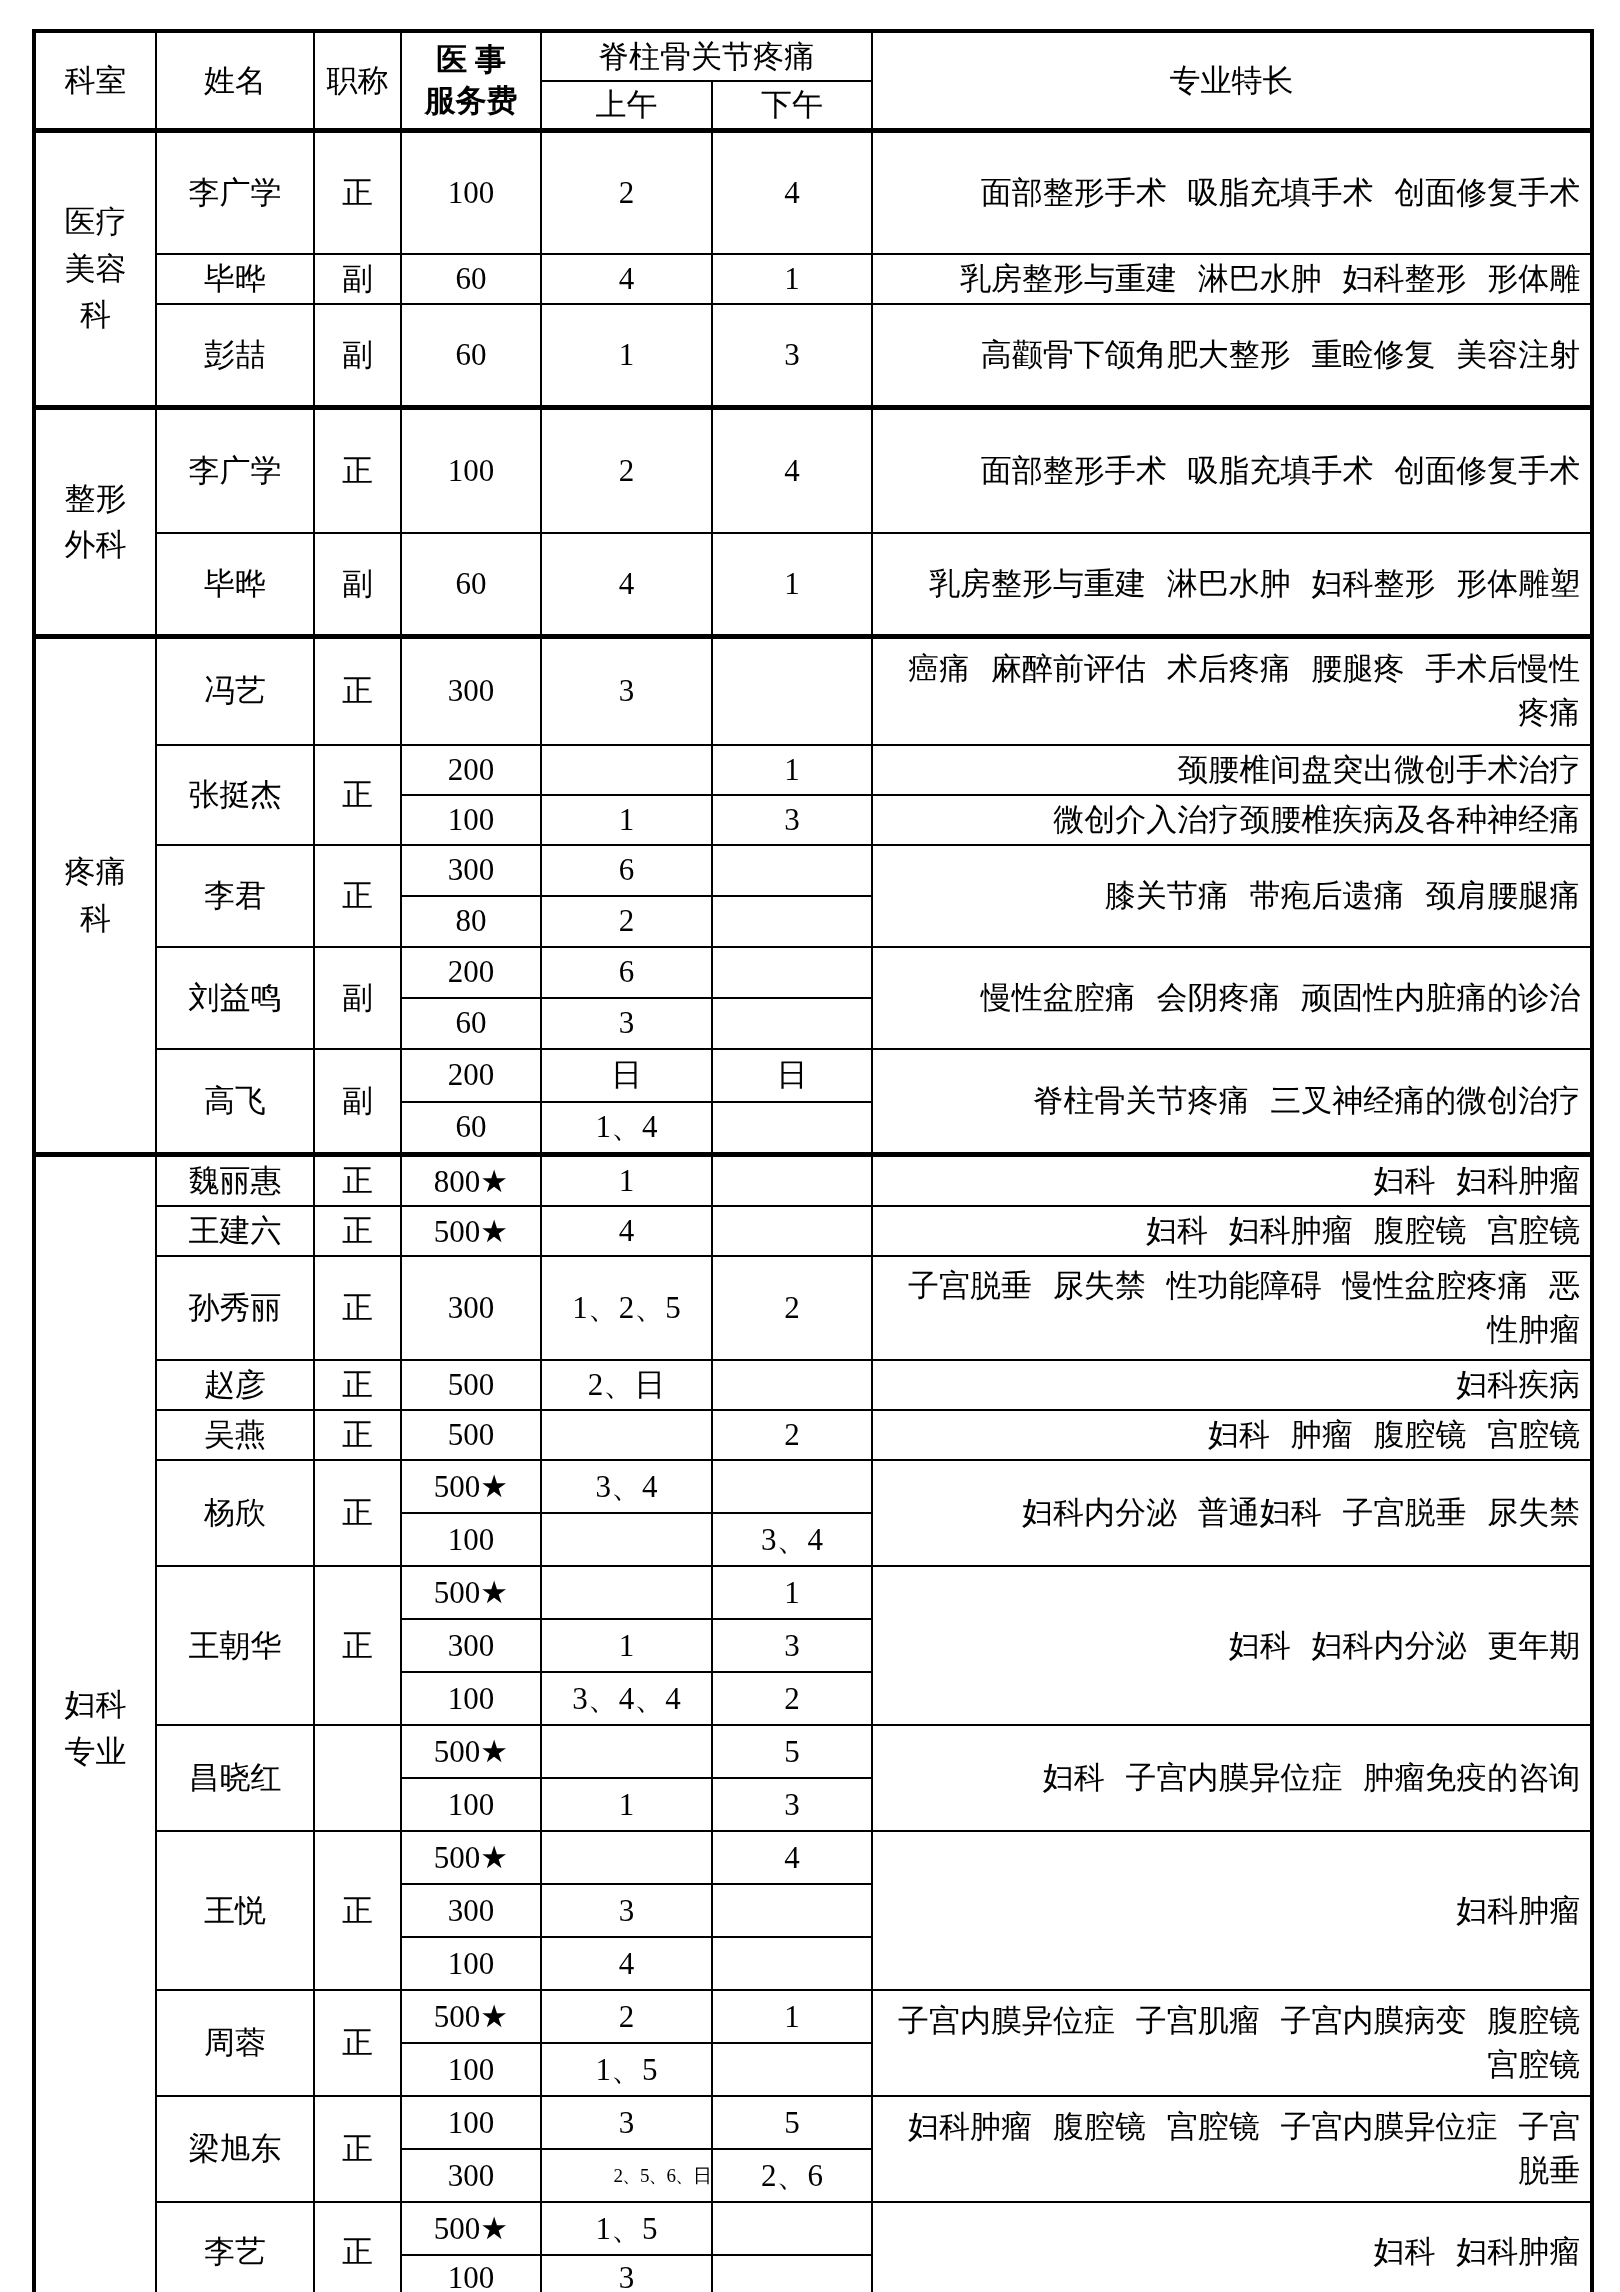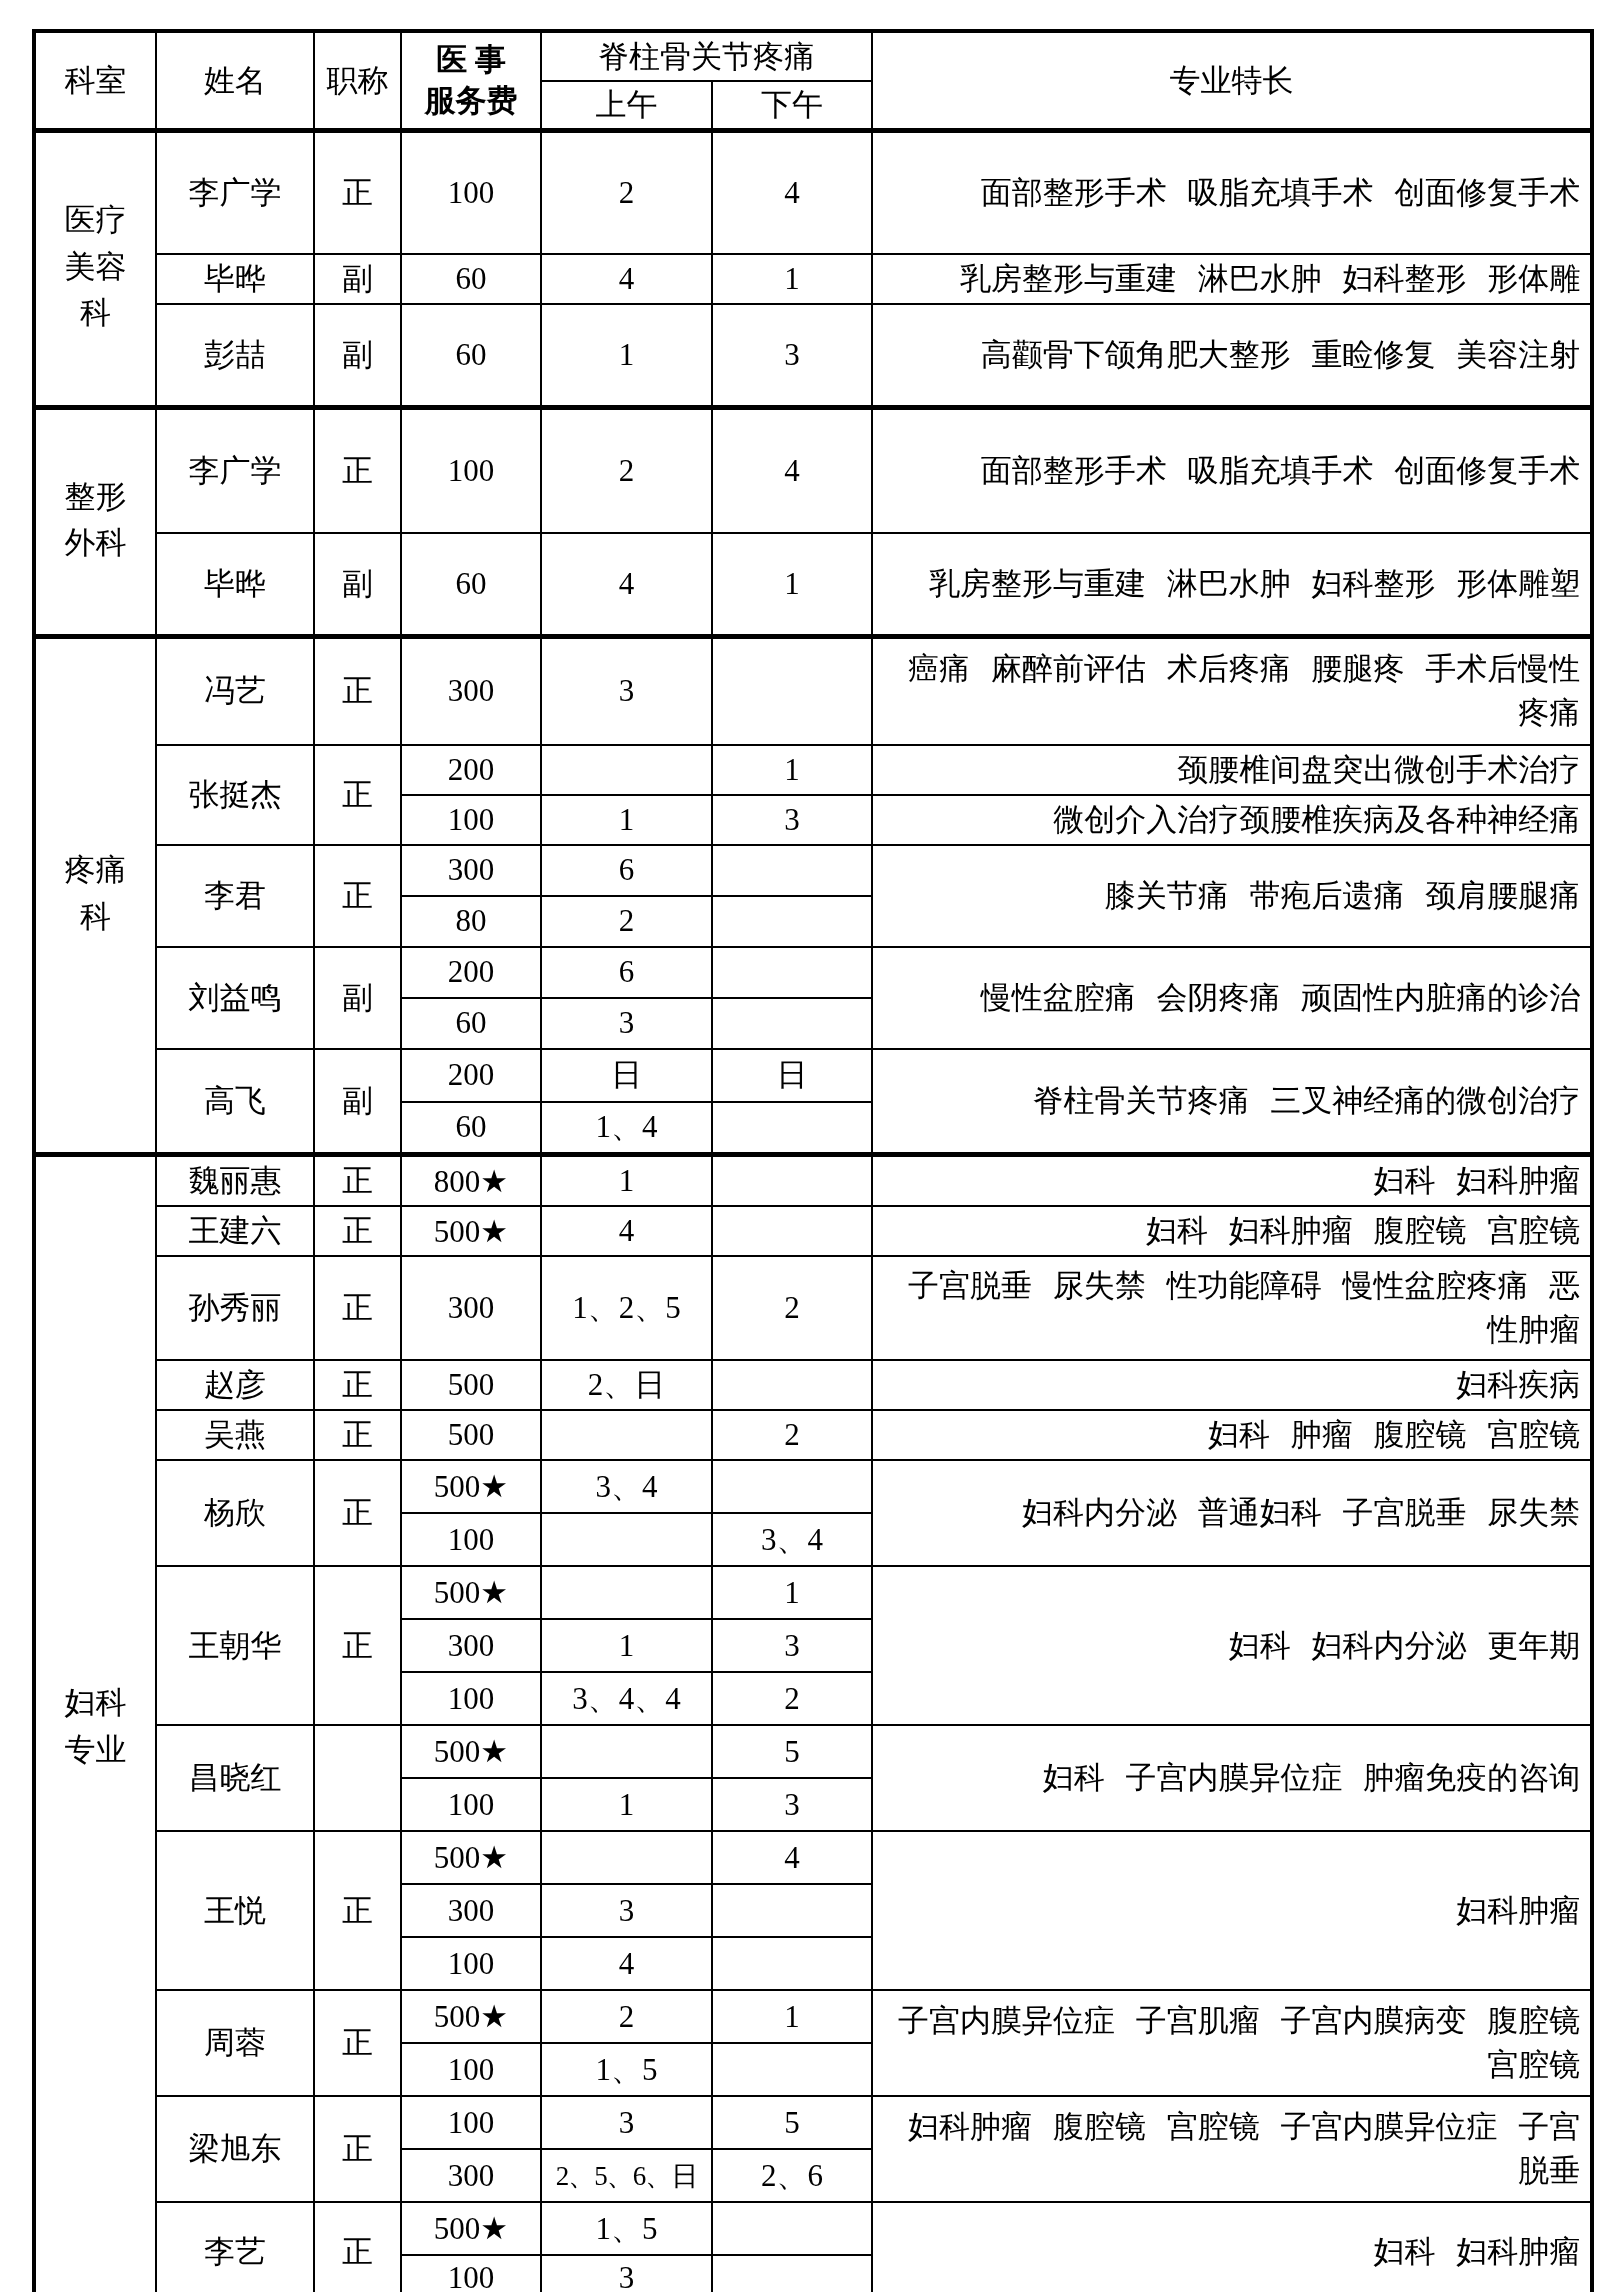--- a/index.html
+++ b/index.html
@@ -28,23 +28,23 @@
   thead tr.hrow1 th{height:47px;}
   thead tr.hrow2 th{height:46px;border-top-width:2px;}
   thead th.th-schedule{border-bottom-width:2px;}
   tr.sec-start td{border-top-width:5.9px;}
   td.spec{
     text-align:right;
     padding:2px 9.8px;
     word-spacing:0.42em;
     line-height:1.42;
   }
-  td.dept-cell div{line-height:1.5;font-family:Liberation Mono, monospace;}
+  td.dept-cell div{line-height:1.5;}
   td.fee-cell{letter-spacing:0;}
-  .small-num{font-size:27px;letter-spacing:-1px;}
+  .small-num{font-size:19px;letter-spacing:-1px;text-align:right;}
   .fee2{display:block;line-height:1.3;font-weight:bold;}
 </style>
 </head>
 <body>
 
 <div class="page">
   <table>
     <colgroup>
       <col style="width:122px">
       <col style="width:158px">

